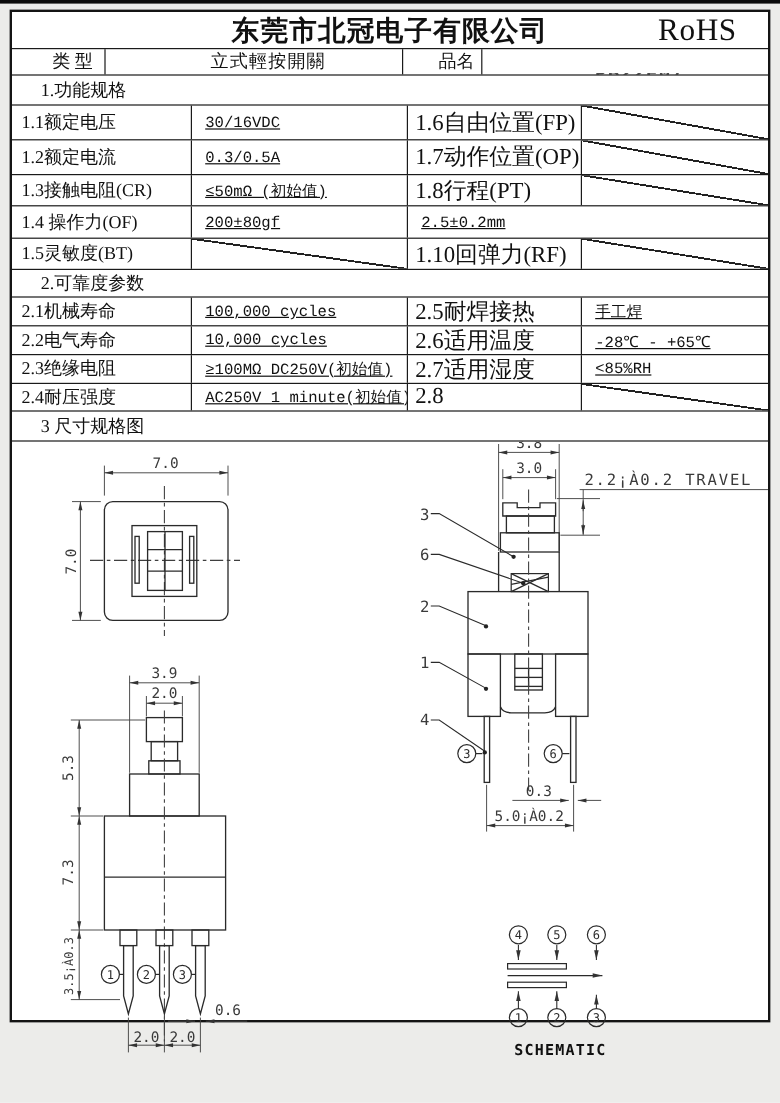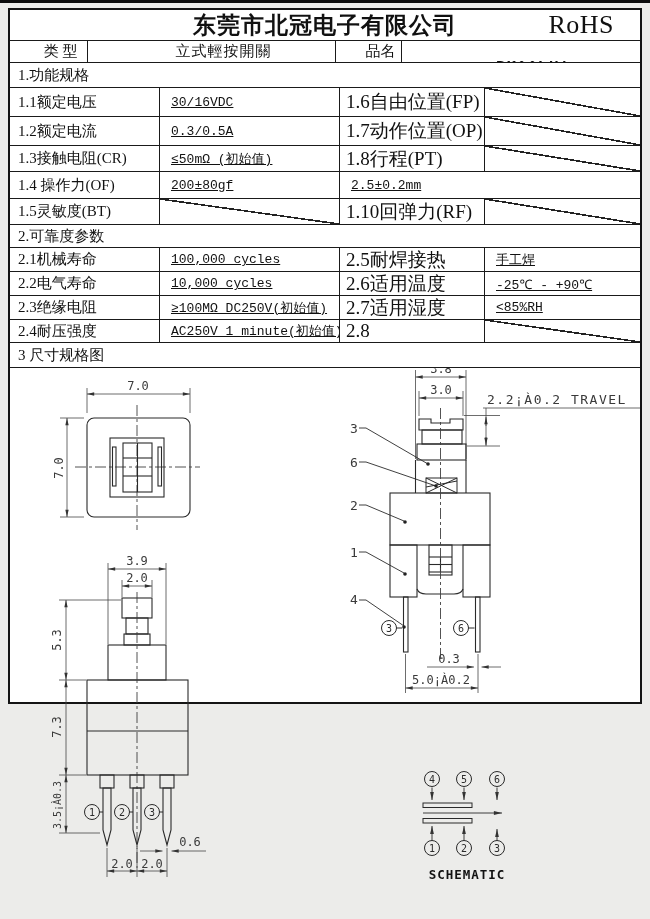--- a/index.html
+++ b/index.html
@@ -5,21 +5,21 @@
   html,body{margin:0;padding:0;}
   body{
     width:650px;height:919px;position:relative;
     background:#ececea;
     font-family:"Liberation Serif","DejaVu Serif",serif;
     color:#111;
     -webkit-font-smoothing:antialiased;
   }
   .scan-edge{position:absolute;left:0;top:0;width:650px;height:3px;background:#0c0c0c;}
   .sheet{
-    position:absolute;left:8px;top:8px;width:634px;height:696px;
+    position:absolute;left:8px;top:8px;width:634px;height:844px;
     box-sizing:border-box;background:#fff;border:2px solid #141414;
   }
   .row{display:flex;box-sizing:border-box;border-bottom:1px solid #1a1a1a;position:relative;}
   .row:last-child{border-bottom:none;}
   .cell{box-sizing:border-box;border-right:1px solid #1a1a1a;overflow:hidden;white-space:nowrap;display:flex;align-items:center;padding-left:24px;}
   .cell.last{border-right:none;flex:1;}
   .titlebar{height:31px;}
   .title-company{
     position:absolute;left:0;right:0;top:0;bottom:0;
     display:flex;align-items:center;justify-content:center;
@@ -29,21 +29,21 @@
     position:absolute;right:26px;top:0;bottom:0;
     display:flex;align-items:center;
     font-family:"Liberation Serif",serif;font-size:26px;letter-spacing:0.5px;
   }
   .typerow{height:22px;font-size:15px;}
   .typerow .cell{justify-content:center;}
   .t1{width:78px;}
   .t2{width:248px;letter-spacing:1px;}
   .t3{width:66px;}
   .t4{font-family:"Liberation Mono","DejaVu Sans Mono",monospace;font-size:16px;font-weight:600;letter-spacing:1px;margin-top:20px;}
-  .secrow{font-size:15px;padding-left:8px;align-items:center;display:flex;}
+  .secrow{font-size:15px;padding-left:24px;align-items:center;display:flex;}
   .h25{height:25px;}.h26{height:26px;}.h23{height:23px;}
   .h29{height:29px;text-align:right;}.h27{height:27px;}.h24{height:24px;}
   .c1{width:150px;font-size:15px;padding-left:8px;}
   .c2{width:180px;}
   .c3{width:145px;font-size:19px;padding-left:6px;}
   .val{font-family:"Liberation Mono","DejaVu Sans Mono",monospace;font-size:13px;padding-left:11px;text-decoration:underline;}
   .diag{
     background-image:linear-gradient(to right top,
       transparent calc(50% - 0.8px), #222 calc(50% - 0.8px),
       #222 calc(50% + 0.8px), transparent calc(50% + 0.8px));
@@ -116,21 +116,21 @@
   <div class="row h24">
     <div class="cell c1">2.1机械寿命</div>
     <div class="cell c2 val">100,000 cycles</div>
     <div class="cell c3">2.5耐焊接热</div>
     <div class="cell last val">手工焊</div>
   </div>
   <div class="row h24">
     <div class="cell c1">2.2电气寿命</div>
     <div class="cell c2 val">10,000 cycles</div>
     <div class="cell c3">2.6适用温度</div>
-    <div class="cell last val">-25℃ - +90℃</div>
+    <div class="cell last val">-28℃ - +65℃</div>
   </div>
   <div class="row h24">
     <div class="cell c1">2.3绝缘电阻</div>
     <div class="cell c2 val">≥100MΩ DC250V(初始值)</div>
     <div class="cell c3">2.7适用湿度</div>
     <div class="cell last val">&lt;85%RH</div>
   </div>
   <div class="row h23">
     <div class="cell c1">2.4耐压强度</div>
     <div class="cell c2 val">AC250V 1 minute(初始值)</div>

